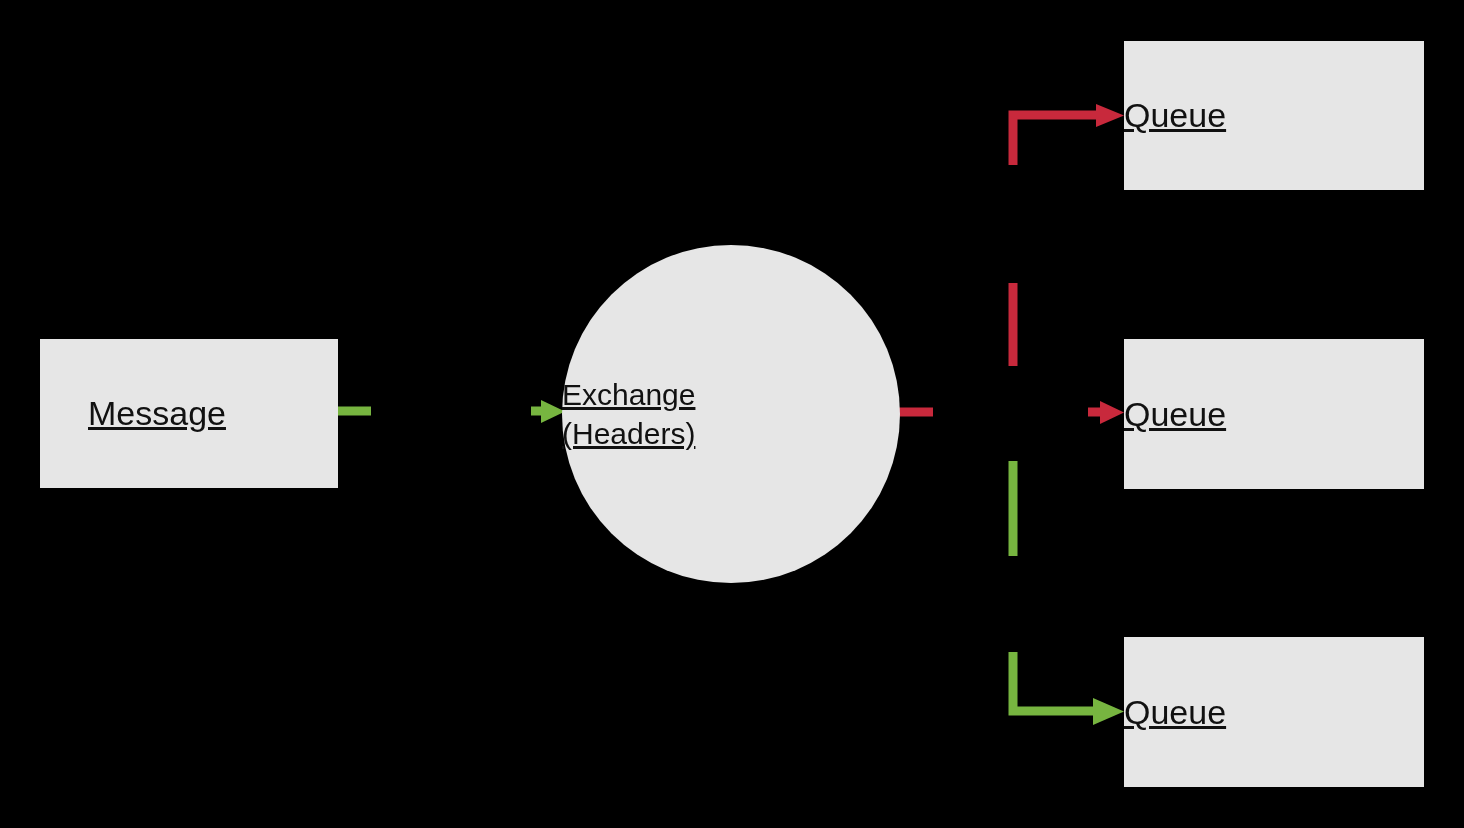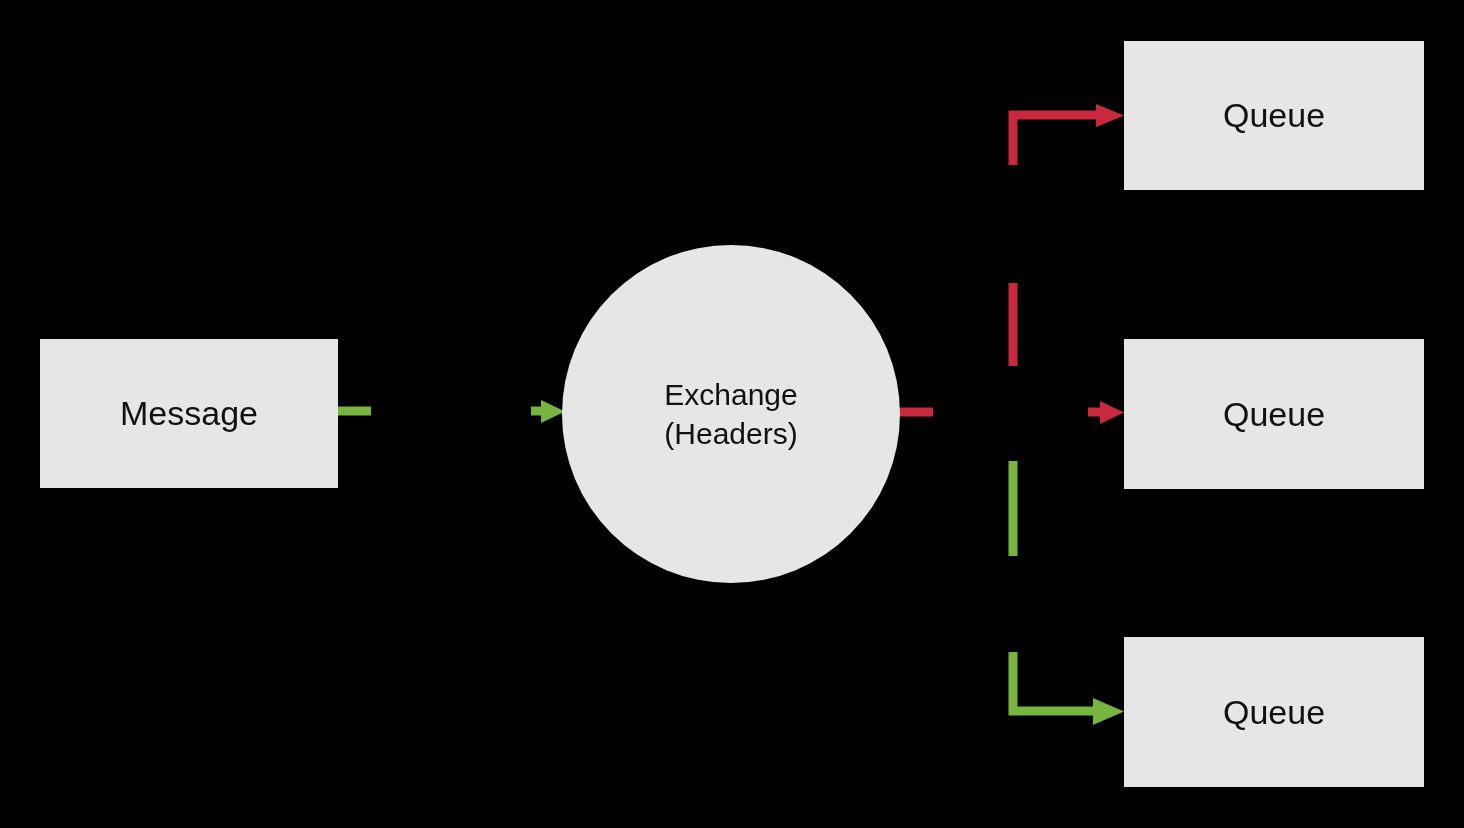--- a/index.html
+++ b/index.html
@@ -31,32 +31,32 @@
   .edge-red   { stroke: var(--match-red); }
   .head-green { fill: var(--match-green); stroke: none; }
   .head-red   { fill: var(--match-red); stroke: none; }
   .edge-line  { stroke-width: 9; fill: none; }
   .node {
     position: absolute;
     background: var(--node-fill);
     color: var(--node-text);
     display: flex;
     align-items: center;
-    justify-content: center;
     text-align: center;
     font-size: 34px;
     line-height: 1.3;
+    text-decoration: underline;
   }
   .node-rect {  }
   .node-circle {
     border-radius: 50%;
     font-size: 30px;
   }
   .node-label { white-space: pre-line; }
-  .node-message { left: 40px; top: 339px; width: 298px; height: 149px; }
+  .node-message { left: 40px; top: 339px; width: 298px; height: 149px; padding-left: 48px; }
   .node-exchange { left: 562px; top: 245px; width: 338px; height: 338px; }
   .node-queue-top { left: 1124px; top: 41px; width: 300px; height: 149px; }
   .node-queue-middle { left: 1124px; top: 339px; width: 300px; height: 150px; }
   .node-queue-bottom { left: 1124px; top: 637px; width: 300px; height: 150px; }
 </style>
 </head>
 <body>
 
 <div class="stage">
 

